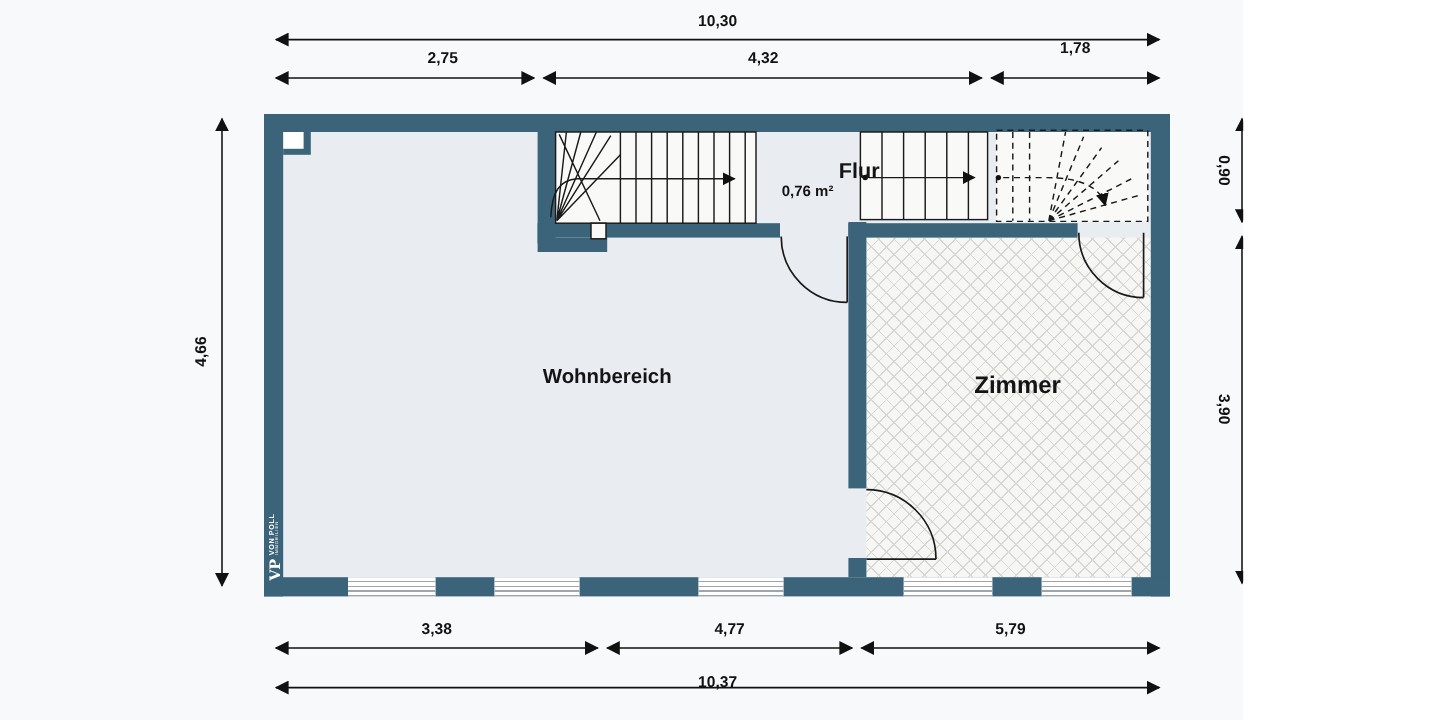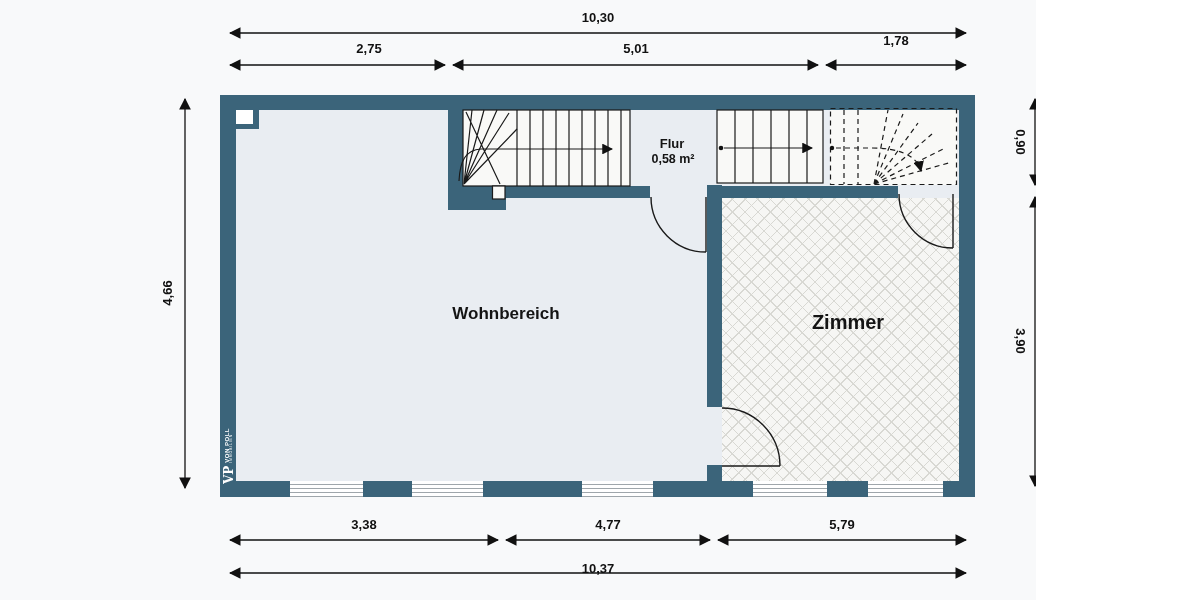--- a/index.html
+++ b/index.html
@@ -20,21 +20,21 @@
     background-image:repeating-linear-gradient(to bottom,transparent 0 3px,#9fa6ab 3px 4px);}
   .notch{position:absolute;background:#fff;}
   .dim{position:absolute;font-size:13px;font-weight:bold;color:#111;white-space:nowrap;
     transform:translate(-50%,-50%);}
   .dim.rot-l{transform:translate(-50%,-50%) rotate(-90deg);}
   .dim.rot-r{transform:translate(-50%,-50%) rotate(90deg);}
   .room-label{position:absolute;font-weight:bold;color:#141414;white-space:nowrap;
     transform:translate(-50%,-50%);}
   #lbl-wohnbereich{font-size:17px;}
   #lbl-zimmer{font-size:20px;}
-  #lbl-flur{font-size:13px;}
+  #lbl-flur{font-size:18px;margin-left:44px;}
   #lbl-flur-area{font-size:12.5px;}
   svg.overlay{position:absolute;left:0;top:0;pointer-events:none;}
   .logo{position:absolute;left:221px;top:484px;width:78px;height:16px;
     transform:rotate(-90deg);transform-origin:0 0;display:flex;align-items:center;
     gap:3px;color:#fff;overflow:hidden;}
   .logo .vp{font-family:"DejaVu Serif",serif;font-weight:bold;font-size:12px;line-height:1;}
   .logo .words{display:flex;flex-direction:column;line-height:1.1;}
   .logo .w1{font-size:6px;letter-spacing:.5px;font-weight:bold;}
   .logo .w2{font-size:3.5px;letter-spacing:.8px;}
 </style>
@@ -121,34 +121,34 @@
       <path d="M718,540 H966" marker-start="url(#arr)" marker-end="url(#arr)"></path>
       <path d="M230,573 H966" marker-start="url(#arr)" marker-end="url(#arr)"></path>
       <path d="M185,99 V488" marker-start="url(#arr)" marker-end="url(#arr)"></path>
       <path d="M1035,99 V185" marker-start="url(#arr)" marker-end="url(#arr)"></path>
       <path d="M1035,197 V486" marker-start="url(#arr)" marker-end="url(#arr)"></path>
     </g>
   </svg>
 
   <div class="dim" style="left:598px;top:17px;">10,30</div>
   <div class="dim" style="left:337px;top:48px;margin-left:32px;">2,75</div>
-  <div class="dim" style="left:636px;top:48px;">5,01</div>
+  <div class="dim" style="left:636px;top:48px;">4,32</div>
   <div class="dim" style="left:896px;top:40px;">1,78</div>
   <div class="dim" style="left:364px;top:524px;">3,38</div>
   <div class="dim" style="left:608px;top:524px;">4,77</div>
   <div class="dim" style="left:842px;top:524px;">5,79</div>
   <div class="dim" style="left:598px;top:568px;">10,37</div>
   <div class="dim rot-l" style="left:167px;top:293px;">4,66</div>
   <div class="dim rot-r" style="left:1020px;top:142px;">0,90</div>
   <div class="dim rot-r" style="left:1020px;top:341px;">3,90</div>
 
   <div class="room-label" id="lbl-wohnbereich" style="left:466px;top:314px;margin-left:40px;">Wohnbereich</div>
   <div class="room-label" id="lbl-zimmer" style="left:848px;top:322px;">Zimmer</div>
   <div class="room-label" id="lbl-flur" style="left:672px;top:143px;">Flur</div>
-  <div class="room-label" id="lbl-flur-area" style="left:673px;top:159px;">0,58 m²</div>
+  <div class="room-label" id="lbl-flur-area" style="left:673px;top:159px;">0,76 m²</div>
 
   <div class="logo">
     <span class="vp">VP</span>
     <span class="words">
       <span class="w1">VON POLL</span>
       <span class="w2">IMMOBILIEN</span>
     </span>
   </div>
 
 </div>

